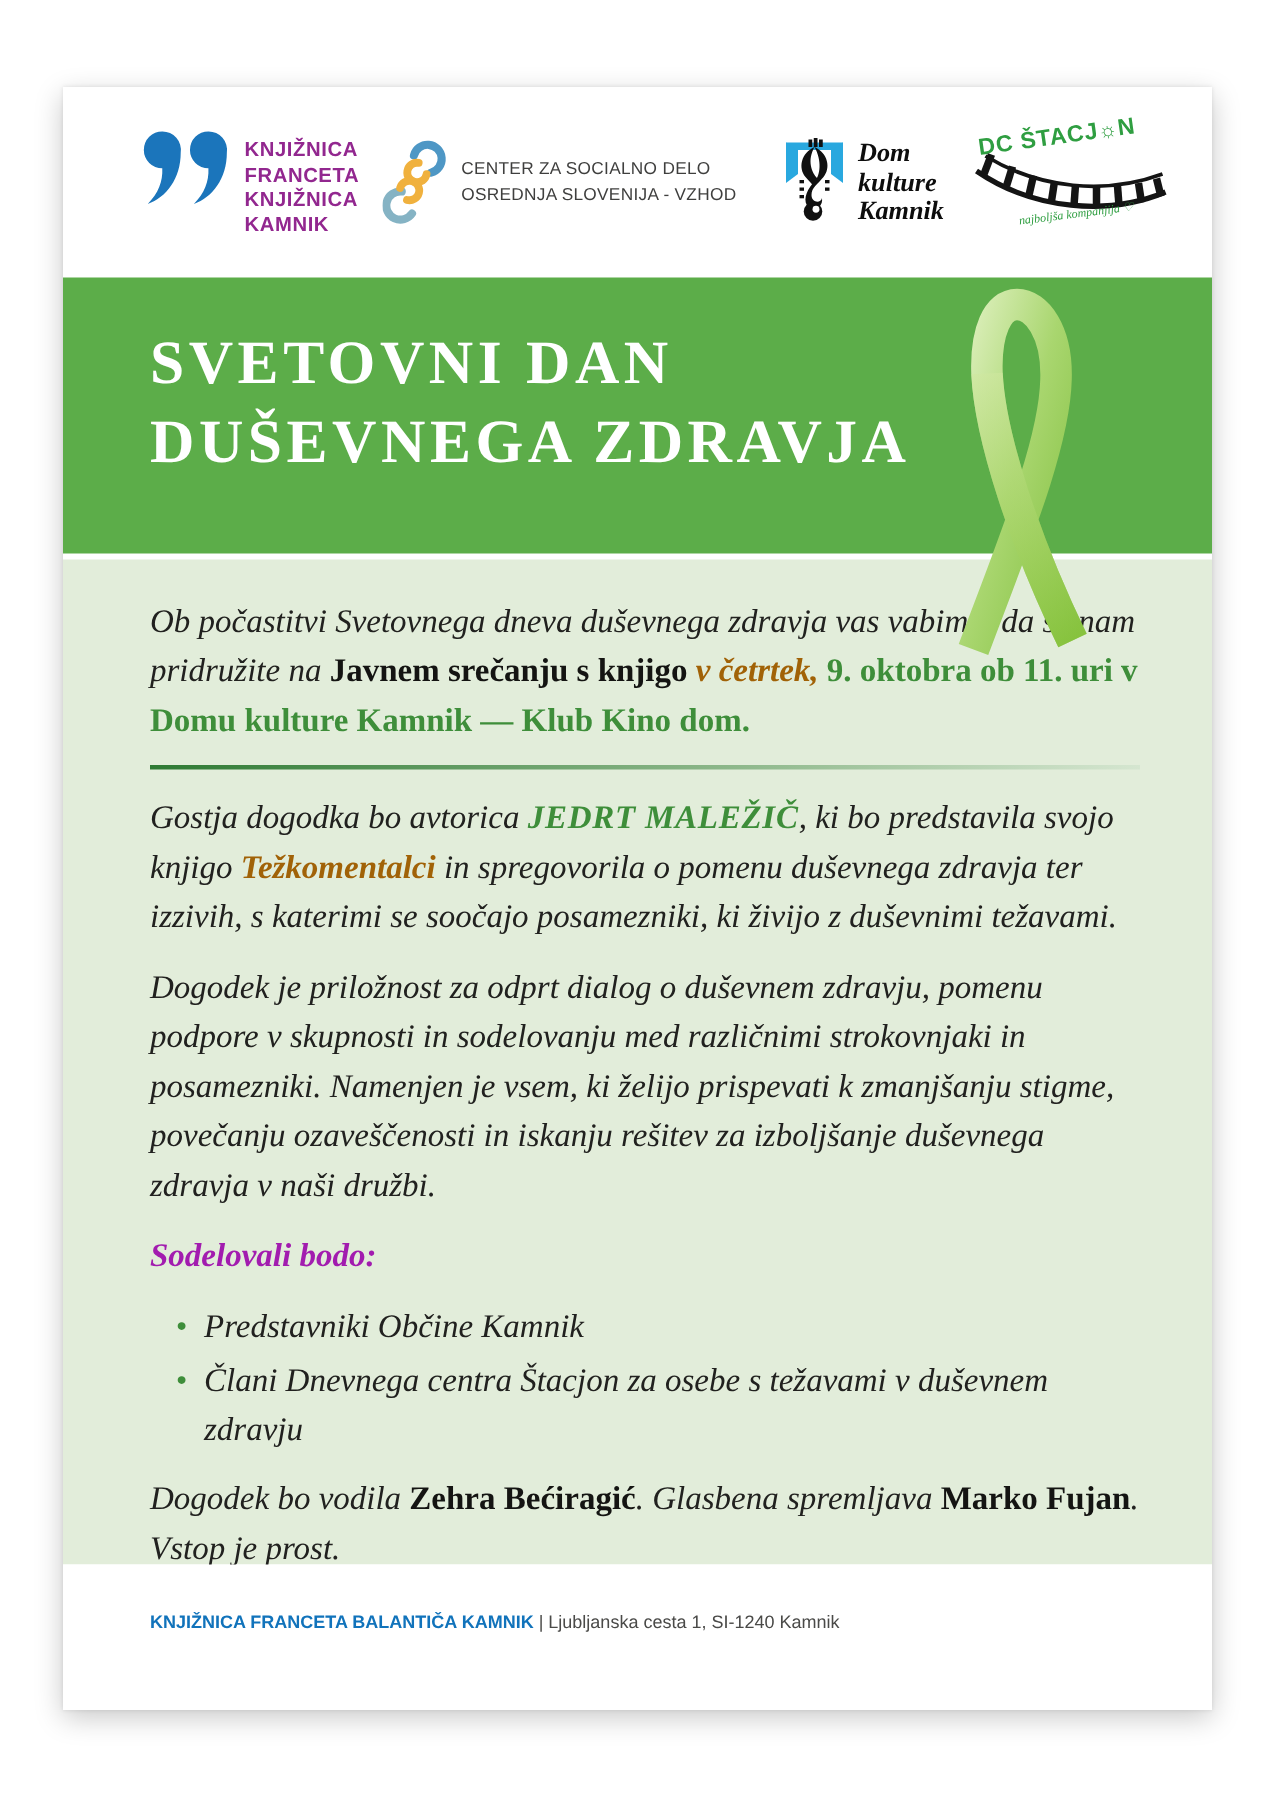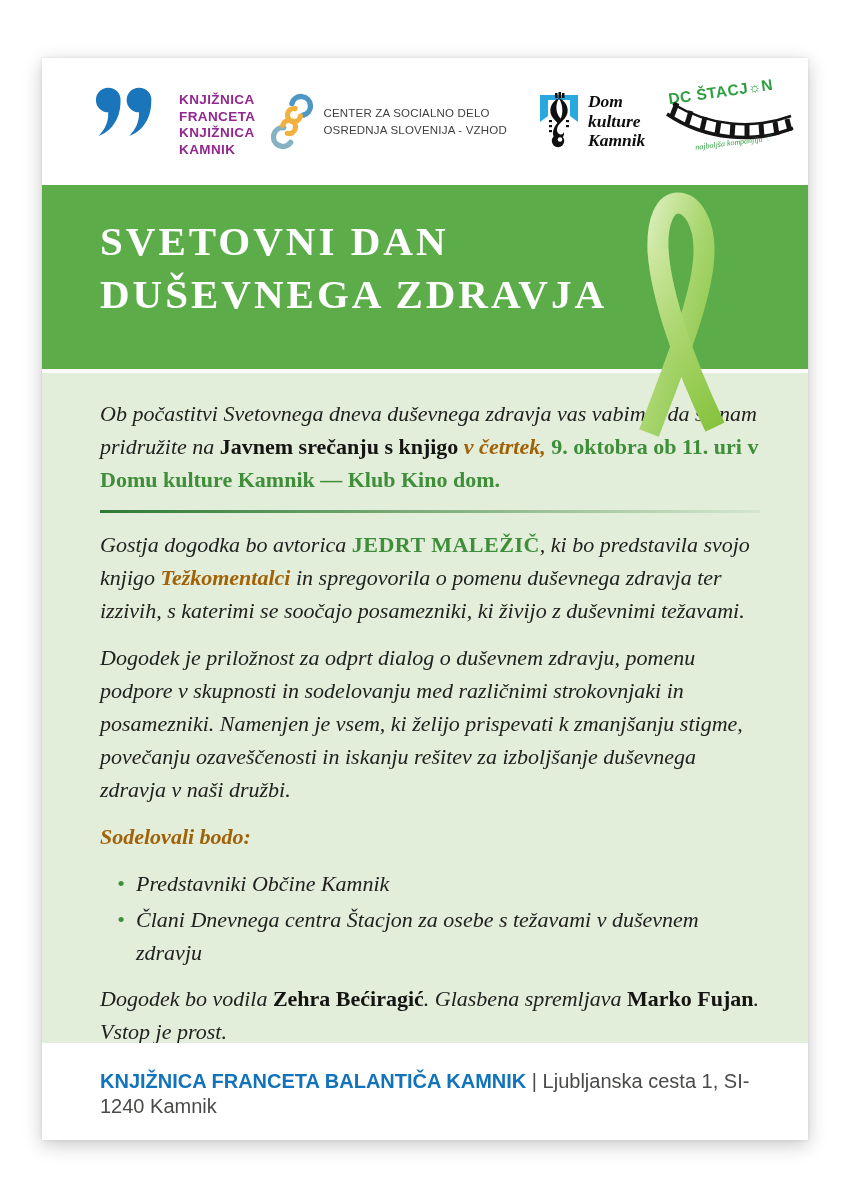--- a/index.html
+++ b/index.html
@@ -8,21 +8,21 @@
     font-family:"Liberation Sans",sans-serif;overflow:hidden;
   }
   .card{
     position:absolute;left:42px;top:58px;width:766px;height:1082px;background:#ffffff;
     box-shadow:0 5px 18px rgba(0,0,0,.22), 0 0 3px rgba(0,0,0,.10);
   }
   
   .header{position:absolute;top:0;left:0;width:100%;height:127px;display:flex;align-items:center;
           padding-left:53px;box-sizing:border-box;}
   .logo{display:flex;align-items:center;}
-  .logo-lib{align-items:flex-start;gap:16px;}
+  .logo-lib{align-items:flex-start;}
   .lib-text{margin-left:10px;margin-top:7px;color:#92278f;font-weight:bold;font-size:13.5px;
             line-height:16.5px;letter-spacing:.4px;}
   .csd{margin-left:16px;}
   .csd-text{margin-left:8px;color:#3f3f3e;font-size:11.5px;line-height:17px;letter-spacing:.2px;}
   .dk{margin-left:32px;}
   .dk-text{margin-left:9px;font-family:"Liberation Serif",serif;font-style:italic;font-weight:bold;
            font-size:17.5px;line-height:19.5px;color:#0d0d0d;}
   .dc{margin-left:20px;position:relative;width:130px;height:88px;}
   .dc-title{position:absolute;top:5px;left:3px;transform:rotate(-8deg);color:#2f9e41;
             font-weight:bold;font-size:15.5px;letter-spacing:.5px;white-space:nowrap;}
@@ -36,32 +36,32 @@
                 font-weight:bold;font-size:41px;line-height:53px;letter-spacing:3px;white-space:nowrap;}
   .ribbon{position:absolute;top:133px;right:56px;width:132px;height:250px;z-index:5;}
   
   .content{position:absolute;left:0;top:315px;width:100%;height:670px;background:#e2edda;
            box-sizing:border-box;padding:24px 48px 0 58px;
            font-family:"Liberation Serif",serif;font-size:22px;line-height:33px;color:#21211f;}
   .content p{margin:0 0 14px 0;font-style:italic;}
   .b{font-weight:bold;font-style:normal;color:#141412;}
   .green-bi{color:#a16207;font-weight:bold;font-style:italic;}
   .green-b{color:#3e8e3a;font-weight:bold;font-style:normal;}
-  .author{letter-spacing:.5px;}
+  .author{letter-spacing:.5px;font-style:italic;}
   .divider{height:3px;border:none;margin:0 0 15px 0;
            background:linear-gradient(to right,#2e7a33,#8fb98c 60%,#d5e6d0);}
-  .section-head{color:#a16207;font-weight:bold;font-style:normal;margin:0 0 4px 0;}
+  .section-head{color:#a21caf;font-weight:bold;font-style:normal;margin:0 0 4px 0;}
   ul.participants{margin:0 0 13px 0;padding:0 0 0 36px;list-style:none;}
   ul.participants li{font-style:italic;position:relative;margin-bottom:3px;}
   ul.participants li::before{content:"•";color:#3e8e3a;position:absolute;left:-19px;}
   .closing{text-align:right;font-style:italic;color:#3e8e3a;font-size:33px;line-height:36px;
            margin-top:2px;font-weight:600;}
   
   .footer{position:absolute;left:0;top:985px;width:100%;height:97px;background:#ffffff;
-          box-sizing:border-box;padding:26px 48px 0 58px;font-size:20px;line-height:25px;color:#4a4a48;}
+          box-sizing:border-box;padding:26px 48px 0 58px;font-size:12px;line-height:25px;color:#4a4a48;}
   .org{color:#1173bb;font-weight:bold;}
   .fb{font-weight:bold;color:#3a3a38;}
 </style>
 </head>
 <body>
 
 <div class="card">
 
   <div class="header">
 

